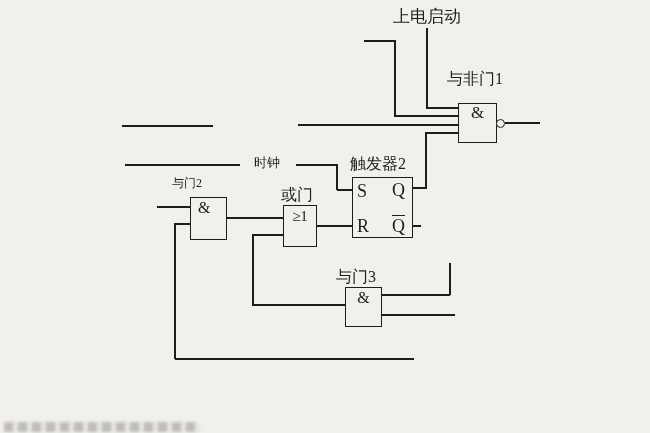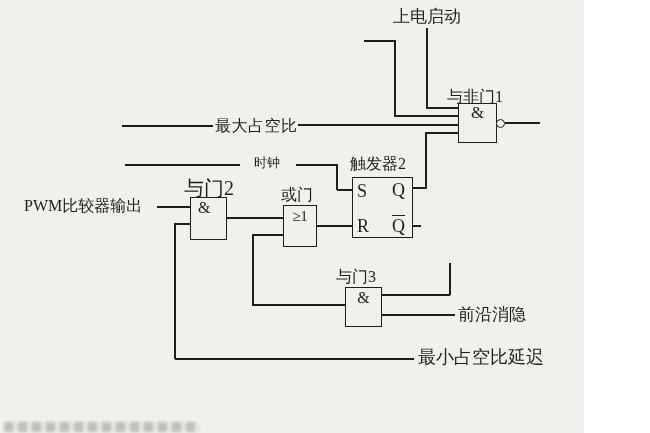--- a/index.html
+++ b/index.html
@@ -1,17 +1,17 @@
 <!DOCTYPE html>
 <html><head>
 <meta charset="utf-8">
 <style>
   html,body{margin:0;padding:0;}
   .page{
-    position:relative;width:584px;height:433px;overflow:hidden;
+    position:relative;width:650px;height:433px;overflow:hidden;
     background:#f2f0ec;
     font-family:"Liberation Serif","DejaVu Serif",serif;
     color:#1e1d1b;
   }
   .lbl{position:absolute;white-space:nowrap;line-height:1.15;}
   .wh{position:absolute;height:1.6px;background:#1e1d1b;}
   .wv{position:absolute;width:1.6px;background:#1e1d1b;}
   .box{position:absolute;border:1.6px solid #1e1d1b;box-sizing:border-box;background:transparent;}
   .sym{position:absolute;left:0;top:0;width:100%;text-align:center;line-height:1.1;}
   .bubble{position:absolute;width:9px;height:9px;border:1.6px solid #1e1d1b;border-radius:50%;box-sizing:border-box;background:#f2f0ec;}
@@ -22,29 +22,25 @@
     background:repeating-linear-gradient(90deg,rgba(110,108,104,.38) 0 9px,rgba(110,108,104,.08) 9px 14px);
     filter:blur(1.6px);
   }
 </style>
 </head>
 <body>
 
 <div class="page">
 
   <div class="lbl" style="left:393px;top:7px;font-size:17px">上电启动</div>
-  <div class="lbl" style="left:215px;top:117px;font-size:16px;letter-spacing:.5px">最大占空比</div>
   <div class="lbl" style="left:254px;top:156px;font-size:13px">时钟</div>
-  <div class="lbl" style="left:24px;top:197px;font-size:16px">PWM比较器输出</div>
-  <div class="lbl" style="left:458px;top:305px;font-size:17px">前沿消隐</div>
-  <div class="lbl" style="left:418px;top:347px;font-size:18px">最小占空比延迟</div>
 
-  <div class="lbl" style="left:447px;top:88px;font-size:16px">与非门1</div>
+  <div class="lbl" style="left:447px;top:70px;font-size:16px">与非门1</div>
   <div class="lbl" style="left:350px;top:155px;font-size:16px">触发器2</div>
-  <div class="lbl" style="left:184px;top:177px;font-size:20px">与门2</div>
+  <div class="lbl" style="left:172px;top:177px;font-size:12px">与门2</div>
   <div class="lbl" style="left:281px;top:186px;font-size:16px">或门</div>
   <div class="lbl" style="left:336px;top:268px;font-size:16px">与门3</div>
 
   <div class="wv" style="left:426px;top:28px;height:81px"></div>
   <div class="wh" style="left:426px;top:107px;width:32px"></div>
 
   <div class="wh" style="left:364px;top:40px;width:31px"></div>
   <div class="wv" style="left:394px;top:40px;height:77px"></div>
   <div class="wh" style="left:394px;top:115px;width:64px"></div>
 

